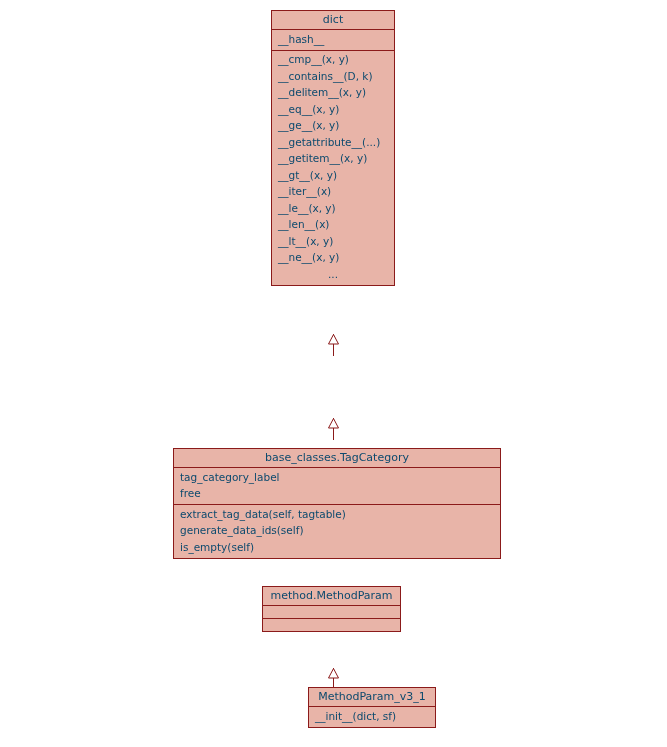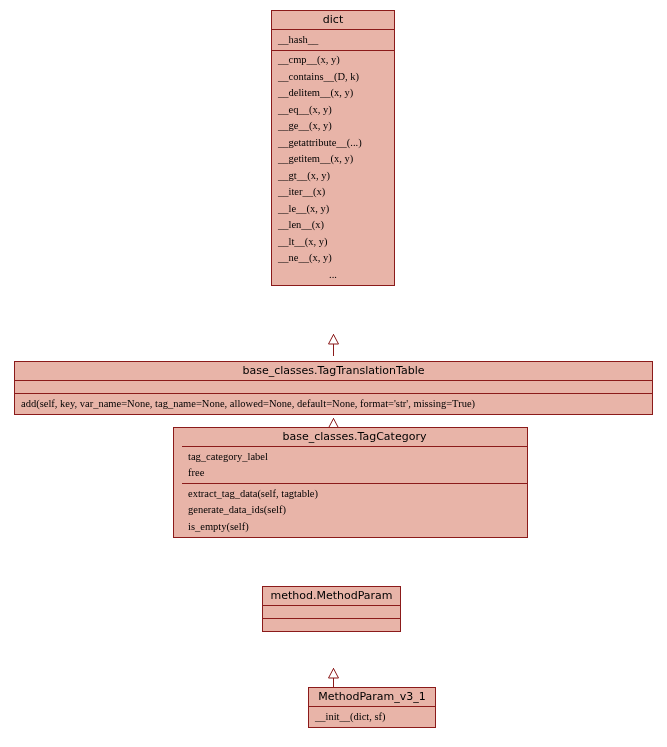--- a/index.html
+++ b/index.html
@@ -19,41 +19,40 @@
     left: 0;
     top: 0;
     width: 667px;
     height: 747px;
   }
   .uml-box {
     position: absolute;
     box-sizing: border-box;
     background: #e8b4a8;
     border: 1px solid #8b1a1a;
-    color: #000000;
+    color: #0c4a6e;
   }
   .uml-title {
     text-align: center;
     font-size: 11px;
     padding: 2px 4px 3px 4px;
     box-sizing: border-box;
     line-height: 13px;
     white-space: nowrap;
     overflow: hidden;
   }
   .uml-sep {
     height: 1px;
     background: #8b1a1a;
     font-size: 0;
     line-height: 0;
   }
   .uml-compartment {
     padding: 1px 0 2px 0;
     box-sizing: border-box;
-    font-family: Liberation Serif, serif;
   }
   .uml-row {
     font-size: 10.5px;
     line-height: 13.5px;
     padding: 1.5px 6px;
     white-space: nowrap;
     overflow: hidden;
     box-sizing: border-box;
   }
   .uml-row.center {
@@ -108,40 +107,29 @@
     </div>
   </div>
 
   <div class="conn-line" style="left:333px; top:334px; height:22px;"></div>
   <div class="arrow-outline" style="left:328px; top:334px;">
     <svg width="11" height="11" viewBox="0 0 11 11">
       <polygon points="5.5,0.5 10.5,10 0.5,10" fill="#ffffff" stroke="#8b1a1a" stroke-width="1"></polygon>
     </svg>
   </div>
 
-  <div class="uml-box" style="left:14px; top:361px; width:639px;">
-    <div class="uml-title">base_classes.TagTranslationTable</div>
-    <div class="uml-sep"></div>
-    <div class="uml-compartment">
-      <div class="uml-row empty"></div>
-    </div>
-    <div class="uml-sep"></div>
-    <div class="uml-compartment">
-      <div class="uml-row">add(self, key, var_name=None, tag_name=None, allowed=None, default=None, format='str', missing=True)</div>
-    </div>
-  </div>
 
   <div class="conn-line" style="left:333px; top:418px; height:22px;"></div>
   <div class="arrow-outline" style="left:328px; top:418px;">
     <svg width="11" height="11" viewBox="0 0 11 11">
       <polygon points="5.5,0.5 10.5,10 0.5,10" fill="#ffffff" stroke="#8b1a1a" stroke-width="1"></polygon>
     </svg>
   </div>
 
-  <div class="uml-box" style="left:173px; top:427px; width:355px;padding-left:8px;">
+  <div class="uml-box" style="left:173px; top:448px; width:328px;">
     <div class="uml-title">base_classes.TagCategory</div>
     <div class="uml-sep"></div>
     <div class="uml-compartment">
       <div class="uml-row">tag_category_label</div>
       <div class="uml-row">free</div>
     </div>
     <div class="uml-sep"></div>
     <div class="uml-compartment">
       <div class="uml-row">extract_tag_data(self, tagtable)</div>
       <div class="uml-row">generate_data_ids(self)</div>

